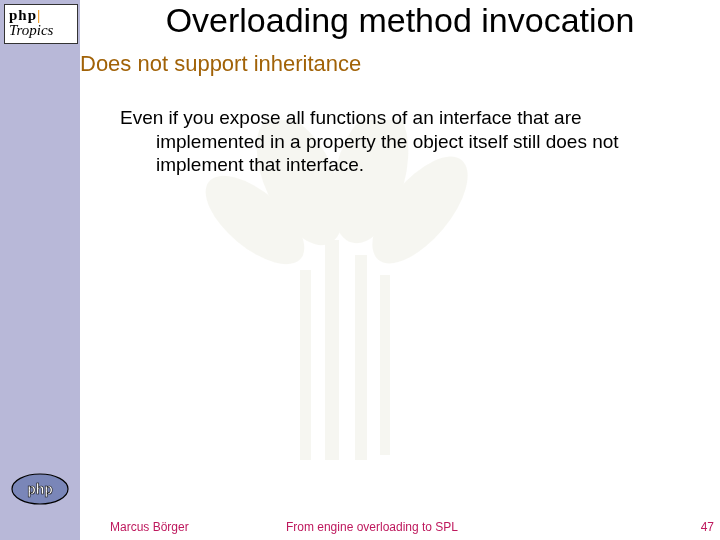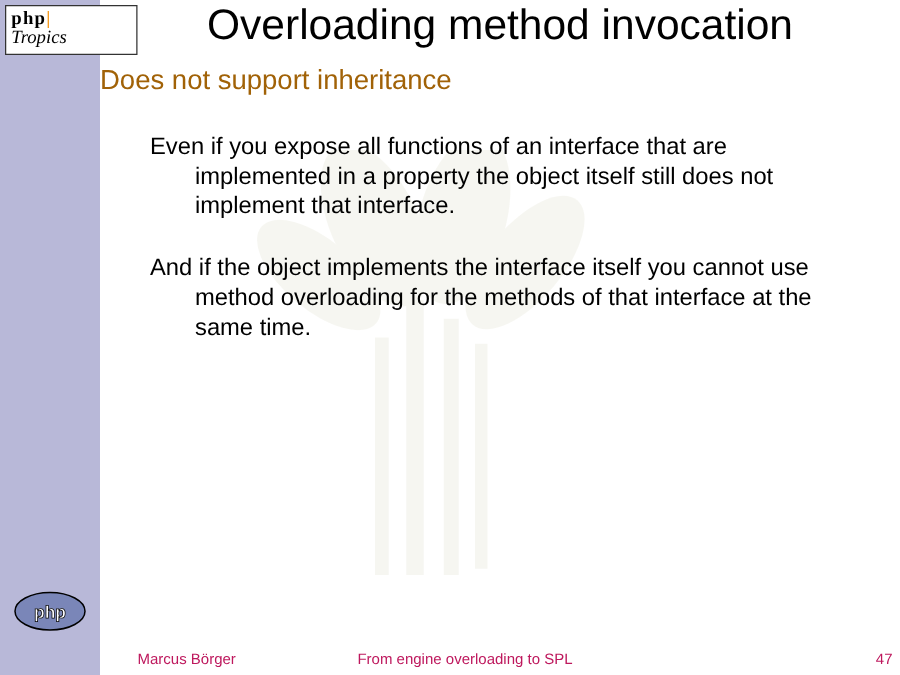--- a/index.html
+++ b/index.html
@@ -24,21 +24,21 @@
     top: 0;
     width: 80px;
     height: 540px;
     background: #b8b8d8;
     z-index: 2;
   }
   .logo-box {
     position: absolute;
     left: 4px;
     top: 4px;
-    width: 106px;
+    width: 74px;
     height: 40px;
     background: #fff;
     border: 1px solid #333;
     z-index: 3;
     padding: 2px 4px;
     line-height: 1;
   }
   .logo-php {
     font-family: "Times New Roman", serif;
     font-weight: bold;
@@ -163,20 +163,19 @@
 
 <div class="content">
   <h1 class="title">Overloading method invocation</h1>
 
   <div class="bullet-row">
     <div class="bullet-mark">☒</div>
     <div class="bullet-text">Does not support inheritance</div>
   </div>
 
   <div class="para para-block-1">Even if you expose all functions of an interface that are implemented in a property the object itself still does not implement that interface.</div>
-  <div class="para para-block-2">And if the object implements the interface itself you cannot use method overloading for the methods of that interface at the same time.</div>
 </div>
 
 <div class="footer">
   <div class="footer-author">Marcus Börger</div>
   <div class="footer-title">From engine overloading to SPL</div>
   <div class="footer-page">47</div>
 </div>
 
 </body></html>

